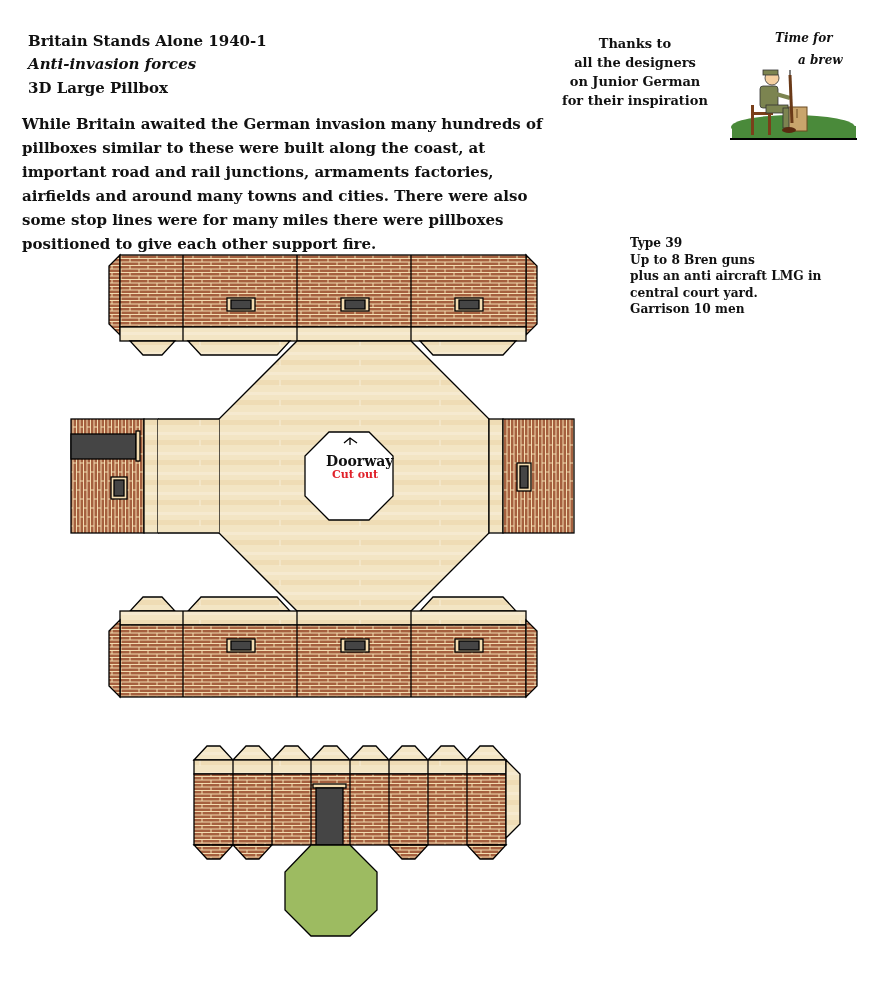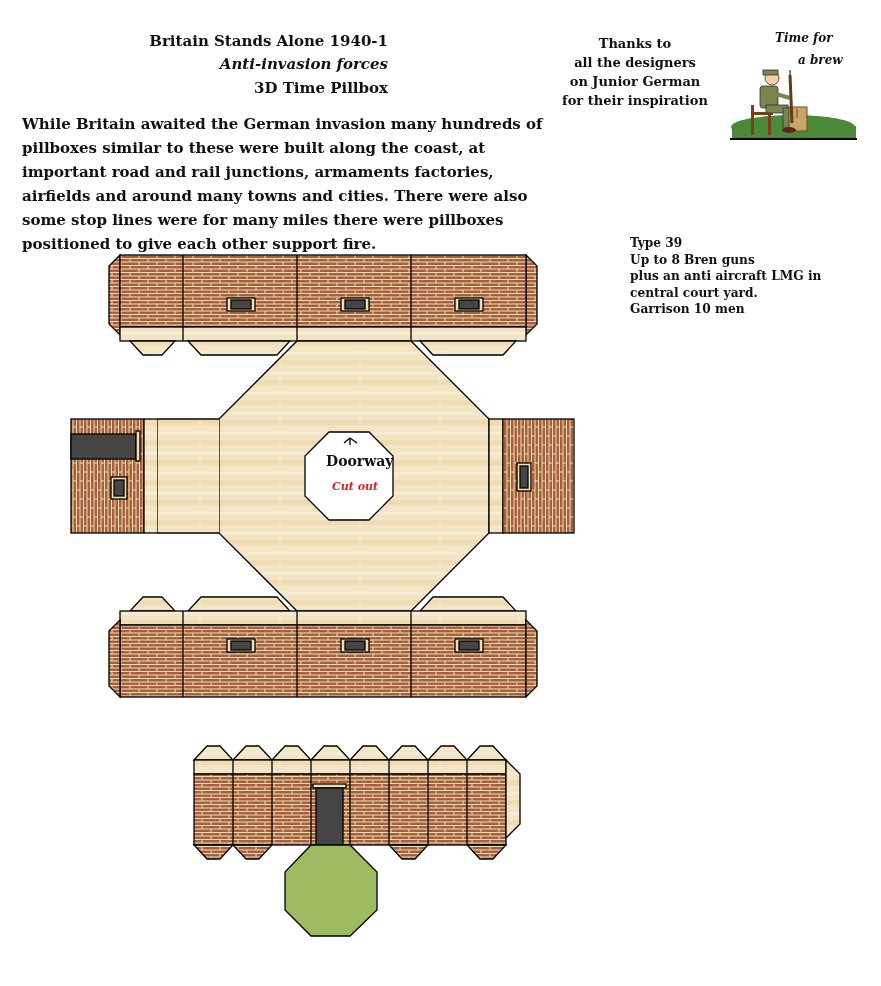--- a/index.html
+++ b/index.html
@@ -1,30 +1,30 @@
 <!DOCTYPE html>
 <html><head>
 <meta charset="utf-8">
 <style>
   html, body { margin:0; padding:0; background:#ffffff; }
   body { width:881px; height:986px; position:relative; overflow:hidden; font-family:"DejaVu Serif", serif; color:#111; }
   .abs { position:absolute; }
-  .title { font-weight:bold; font-size:15px; text-align:right; width:360px; left:28px; }
+  .title { font-weight:bold; font-size:15px; text-align:left; width:360px; left:28px; }
   .intro { left:22px; top:112px; width:540px; font-size:15px; font-weight:bold; line-height:24px; }
   .thanks { left:560px; top:34px; width:150px; font-size:13px; font-weight:bold; text-align:center; line-height:19px; }
   .info { left:630px; top:235px; font-size:12.2px; font-weight:bold; line-height:16.5px; }
   .brew { font-family:"DejaVu Serif", serif; font-style:italic; font-size:12px; font-weight:bold; }
   svg { position:absolute; left:0; top:0; }
 </style>
 </head>
 <body>
 
 <div class="abs title" style="top:32px;">Britain Stands Alone 1940-1</div>
 <div class="abs title" style="top:55px;font-style:italic;">Anti-invasion forces</div>
-<div class="abs title" style="top:79px;">3D  Time Pillbox</div>
+<div class="abs title" style="top:79px;">3D  Large Pillbox</div>
 
 <div class="abs intro">While Britain awaited the German invasion many hundreds of pillboxes similar to these were built along the coast, at important road and rail junctions, armaments factories, airfields and around many towns and cities. There were also some stop lines were for many miles there were pillboxes positioned to give each other support fire.</div>
 
 <div class="abs thanks">
   <div>Thanks to</div>
   <div>all the designers</div>
   <div>on Junior German</div>
   <div>for their inspiration</div>
 </div>
 
@@ -172,13 +172,13 @@
       <polygon points="467,845 506,845 493,859 480,859" fill="url(#brickH)"></polygon>
       <rect x="313" y="784" width="33" height="4" fill="#f3dcb0"></rect>
       <rect x="316" y="788" width="27" height="57" fill="#454545"></rect>
     </g>
 
     <polygon points="311,845 350,845 377,872 377,910 350,936 311,936 285,910 285,872" fill="#9dbb61"></polygon>
   </g>
 </svg>
 
 <div class="abs" style="left:326px; top:453px; font-size:14px; font-weight:bold; color:#111;">Doorway</div>
-<div class="abs" style="left:332px; top:480px; font-size:11px; font-weight:bold; color:#e0212a;font-style:italic;">Cut out</div>
+<div class="abs" style="left:332px; top:468px; font-size:11px; font-weight:bold; color:#e0212a;">Cut out</div>
 
 </body></html>

